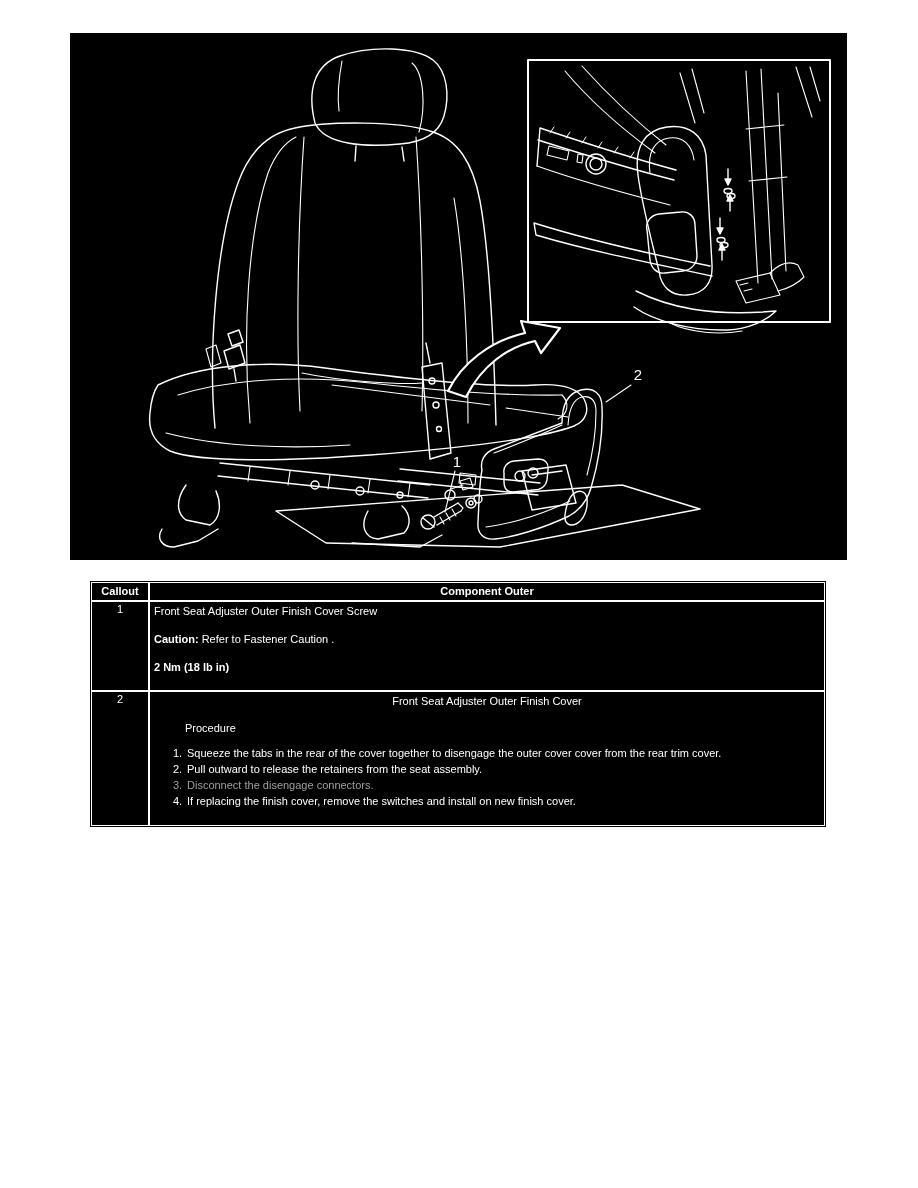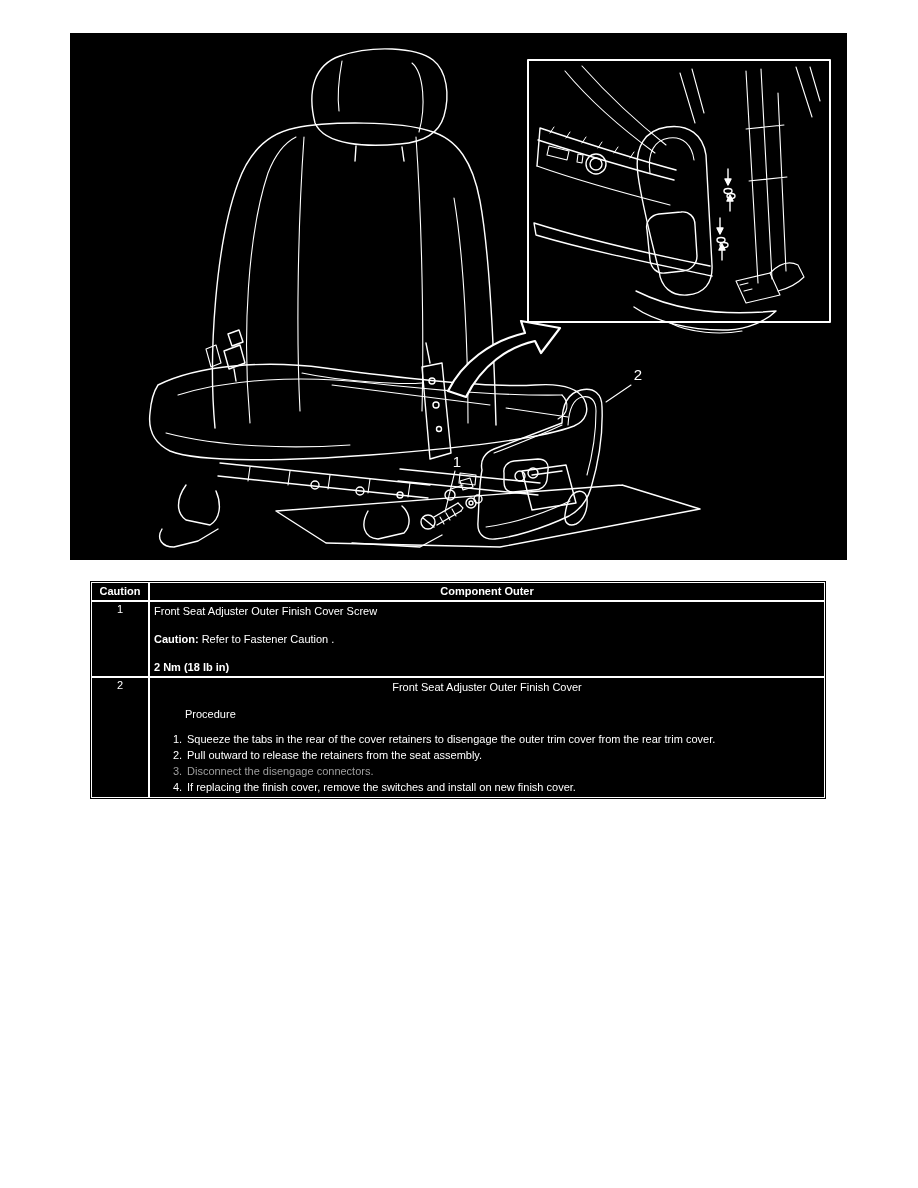--- a/index.html
+++ b/index.html
@@ -39,21 +39,21 @@
     text-align: center;
     padding: 2px 2px;
     line-height: 13px;
   }
   th.co-col { width: 52px; }
   td.co {
     text-align: center;
     vertical-align: middle;
     line-height: 13px;
   }
-  td.content { padding: 3px 4px 2px 4px; }
+  td.content { padding: 3px 4px 16px 4px; }
   td.content p { margin: 0 0 15px 0; line-height: 13px; }
   td.content p.tight { margin: 0 0 14px 0; text-align: center; }
   td.content p.last { margin: 0; }
   td.content p.bold, .b { font-weight: bold; }
   p.proc { font-weight: normal; margin: 0 0 10px 31px !important; }
   .step { display: flex; line-height: 16px; padding-left: 19px; }
   .step .step-num { width: 14px; flex: none; }
   .step.dim { color: #9f9f9f; }
 </style>
 </head>
@@ -178,41 +178,41 @@
 
       <text x="387" y="434" fill="#ffffff" stroke="none" font-size="15" text-anchor="middle" font-family="Liberation Sans, sans-serif">1</text>
       <text x="568" y="347" fill="#ffffff" stroke="none" font-size="15" text-anchor="middle" font-family="Liberation Sans, sans-serif">2</text>
     </g>
   </svg>
 </div>
 
 <table class="ctable">
   <thead>
     <tr>
-      <th class="co-col">Caution</th>
+      <th class="co-col">Callout</th>
       <th>Component Outer</th>
     </tr>
   </thead>
   <tbody>
     <tr>
       <td class="co">1</td>
       <td class="content">
         <p>Front Seat Adjuster Outer Finish Cover Screw</p>
         <p><span class="b">Caution:</span><span> Refer to Fastener Caution .</span></p>
         <p class="bold last">2 Nm (18 lb in)</p>
       </td>
     </tr>
     <tr>
       <td class="co">2</td>
       <td class="content">
         <p class="tight">Front Seat Adjuster Outer Finish Cover</p>
         <p class="proc">Procedure</p>
         <div class="step">
           <span class="step-num">1.</span>
-          <span>Squeeze the tabs in the rear of the cover retainers to disengage the outer trim cover from the rear trim cover.</span>
+          <span>Squeeze the tabs in the rear of the cover together to disengage the outer cover cover from the rear trim cover.</span>
         </div>
         <div class="step">
           <span class="step-num">2.</span>
           <span>Pull outward to release the retainers from the seat assembly.</span>
         </div>
         <div class="step dim">
           <span class="step-num">3.</span>
           <span>Disconnect the disengage connectors.</span>
         </div>
         <div class="step">

